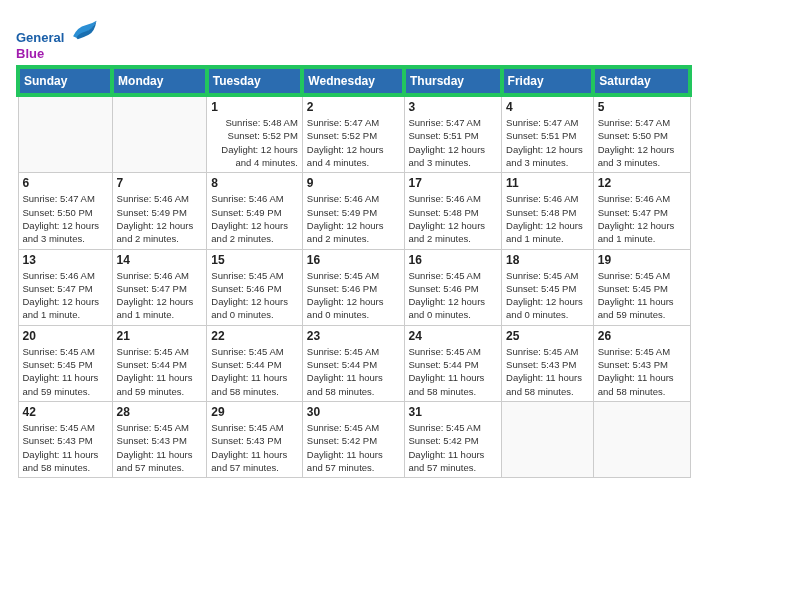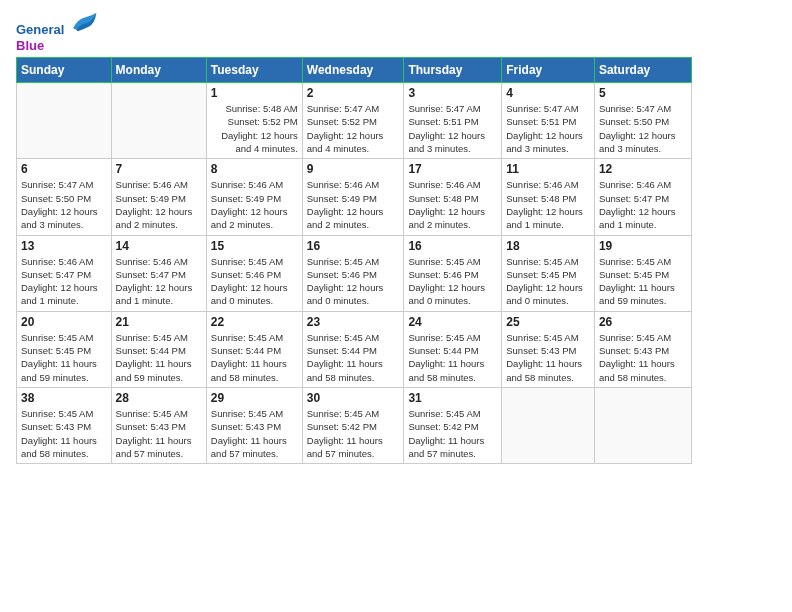--- a/index.html
+++ b/index.html
@@ -5,21 +5,21 @@
     * { box-sizing: border-box; margin: 0; padding: 0; }
     body {
       font-family: Arial, sans-serif;
       background: #fff;
       width: 792px;
       height: 612px;
       overflow: hidden;
     }
     .page {
       width: 708px;
-      padding: 10px 16px 10px 16px;
+      padding: 18px 16px 10px 16px;
     }
     .header-row {
       display: flex;
       align-items: flex-start;
       justify-content: space-between;
       margin-bottom: 4px;
     }
     .logo {
       display: flex;
       align-items: center;
@@ -58,21 +58,21 @@
       border-collapse: collapse;
       font-size: 10px;
     }
     .calendar th {
       background: #2b6cb0;
       color: #fff;
       padding: 5px 4px;
       text-align: left;
       font-size: 12px;
       font-weight: bold;
-      border: 1px solid #22c55e;
+      border: 4px solid #22c55e;
     }
     .calendar td {
       border: 1px solid #ccc;
       vertical-align: top;
       padding: 3px 4px;
       width: 113px;
       min-height: 72px;
       background: #fff;
     }
     .calendar td.empty {
@@ -290,21 +290,21 @@
           </td>
           <td>
             <span class="day-num">26</span>
             <div class="day-info" style="white-space: pre-line;">Sunrise: 5:45 AM
 Sunset: 5:43 PM
 Daylight: 11 hours and 58 minutes.</div>
           </td>
         </tr>
         <tr>
           <td>
-            <span class="day-num">38</span>
+            <span class="day-num">42</span>
             <div class="day-info" style="white-space: pre-line;">Sunrise: 5:45 AM
 Sunset: 5:43 PM
 Daylight: 11 hours and 58 minutes.</div>
           </td>
           <td>
             <span class="day-num">28</span>
             <div class="day-info" style="white-space: pre-line;">Sunrise: 5:45 AM
 Sunset: 5:43 PM
 Daylight: 11 hours and 57 minutes.</div>
           </td>

